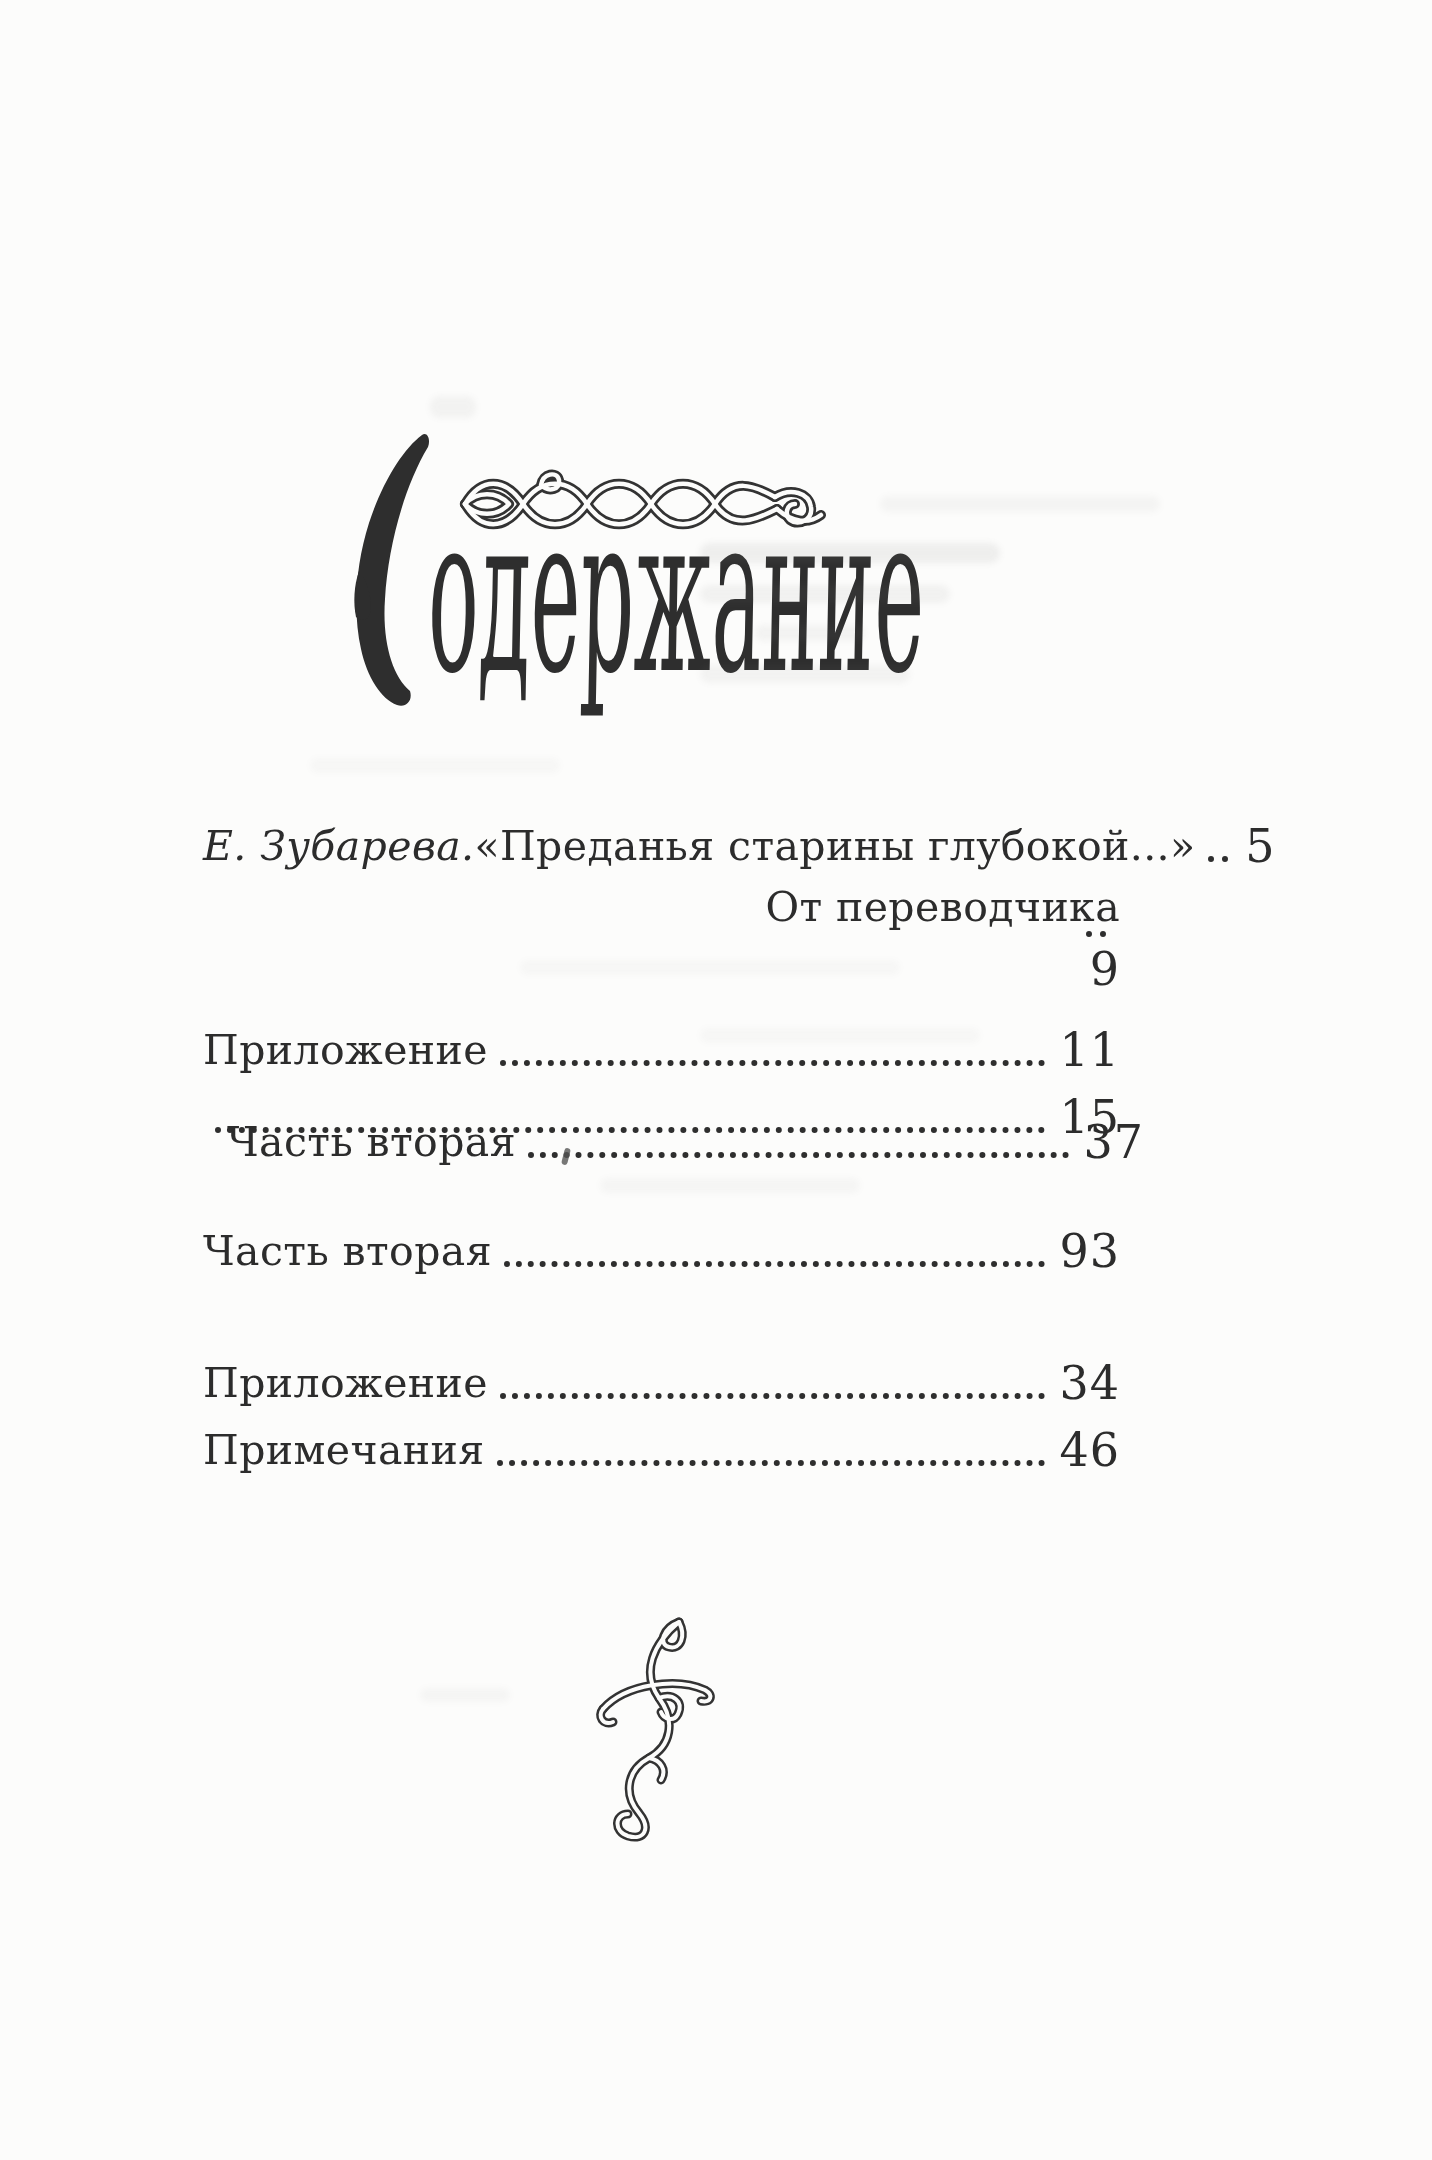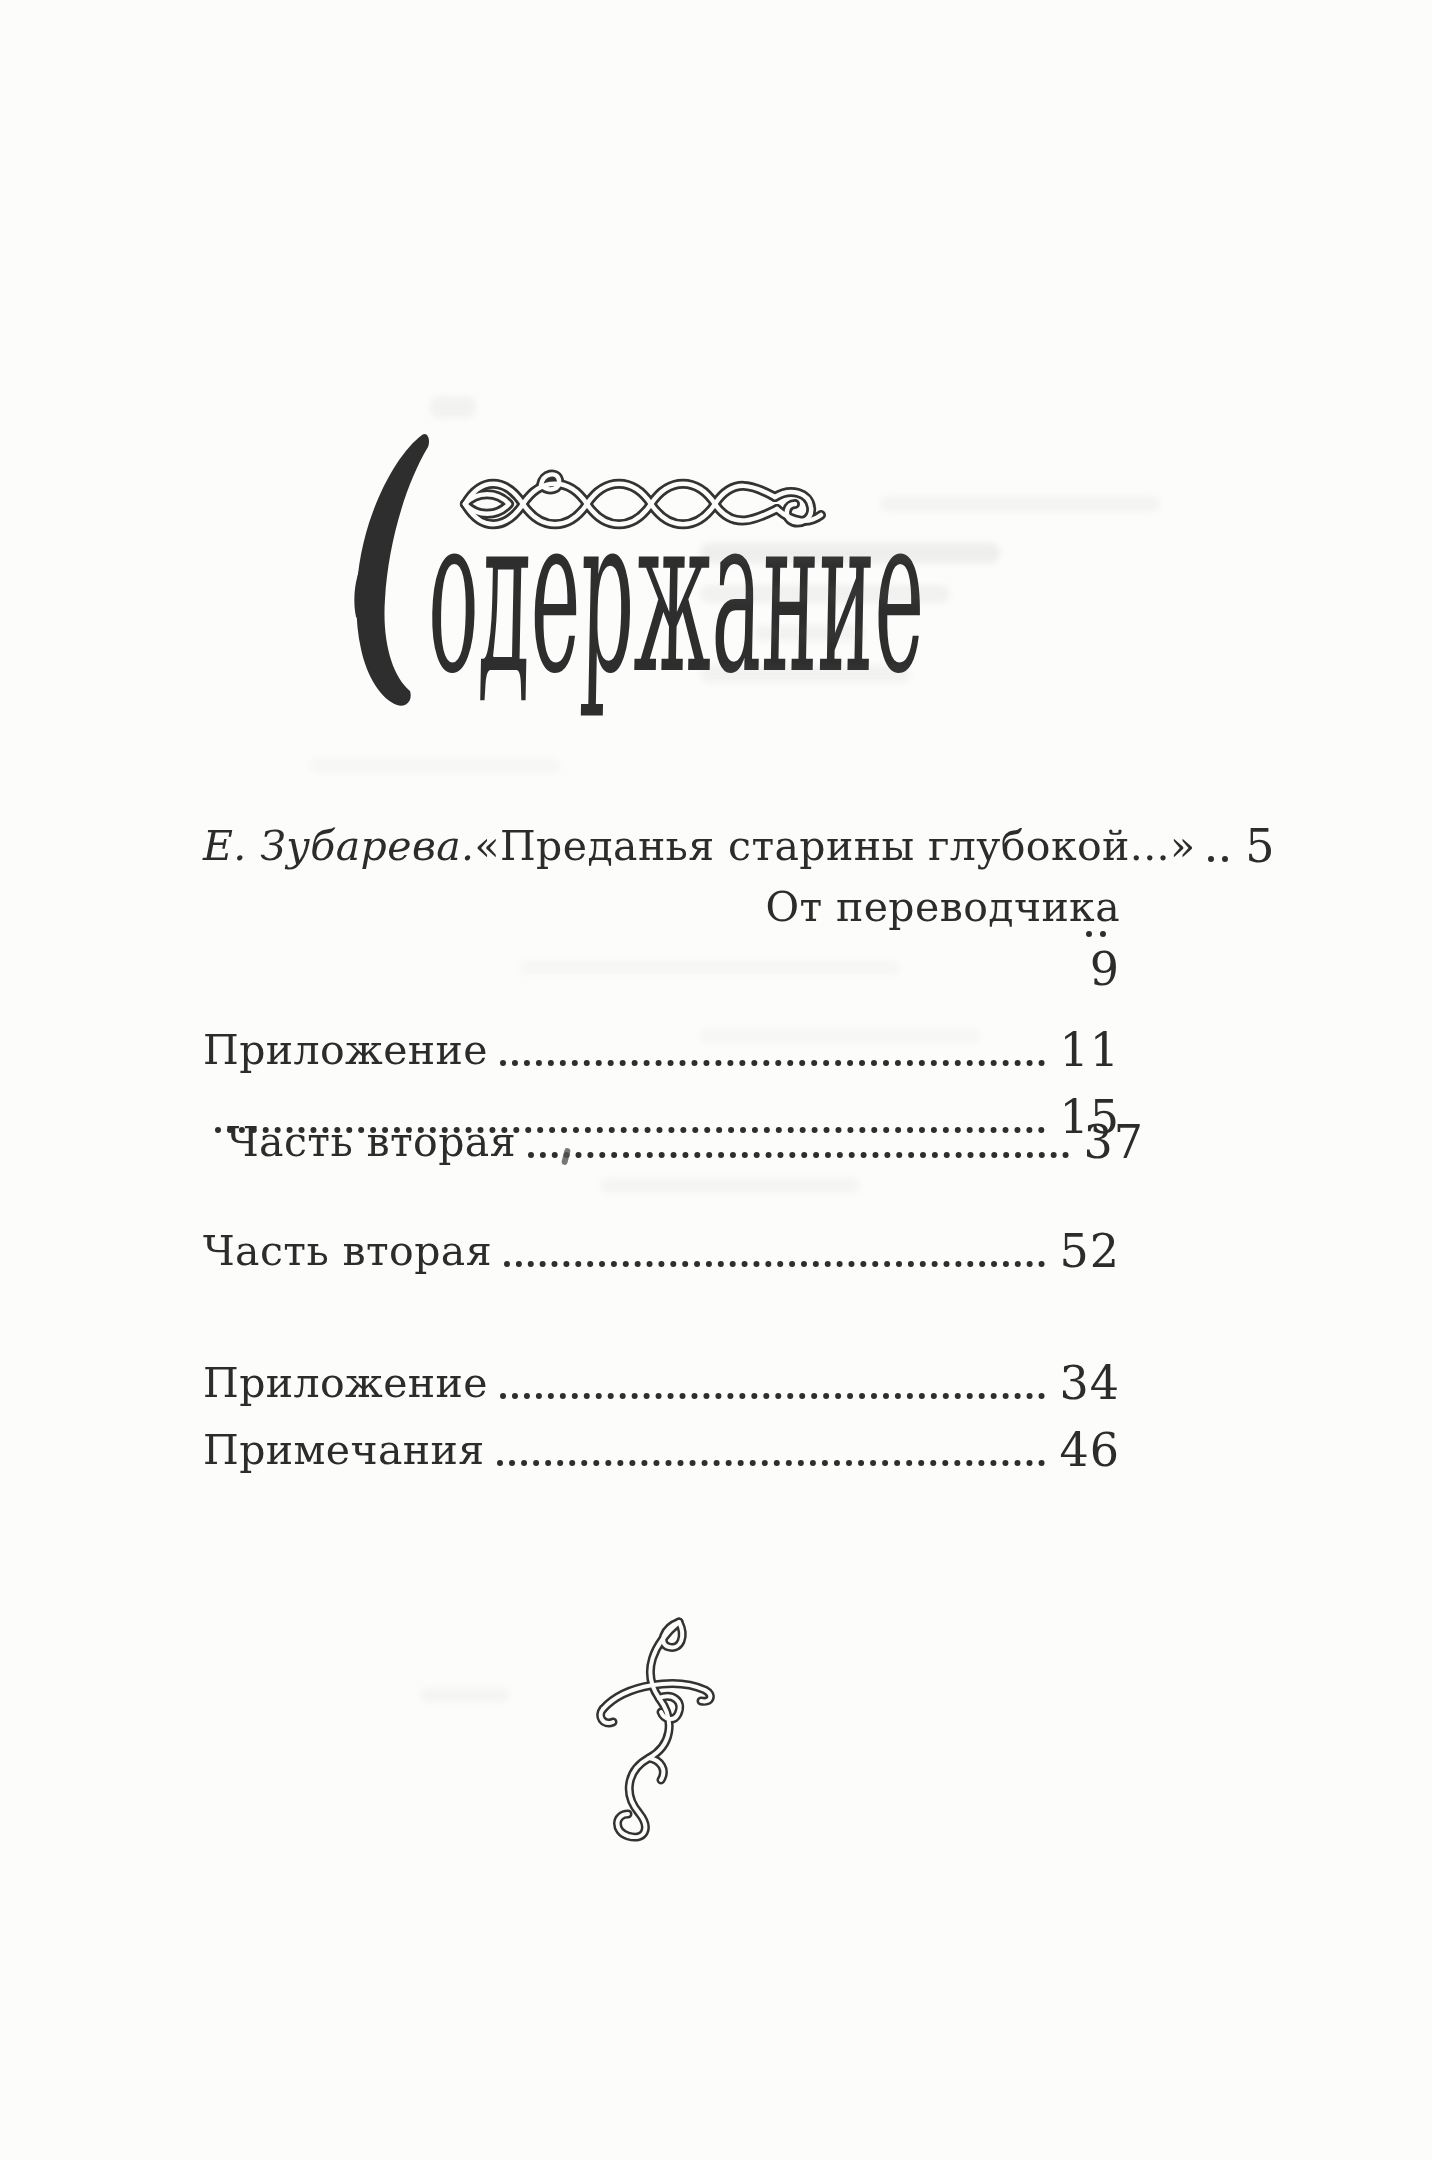--- a/index.html
+++ b/index.html
@@ -91,21 +91,21 @@
 
   <div class="toc-row r4">
     <span class="lbl">Часть вторая</span>
     <span class="dots"></span>
     <span class="pg">37</span>
   </div>
 
   <div class="toc-row r5">
     <span class="lbl">Часть вторая</span>
     <span class="dots"></span>
-    <span class="pg">52</span>
+    <span class="pg">93</span>
   </div>
 
   <div class="toc-row r6">
     <span class="lbl">Приложение</span>
     <span class="dots"></span>
     <span class="pg">34</span>
   </div>
 
   <div class="toc-row r7">
     <span class="lbl">Примечания</span>

